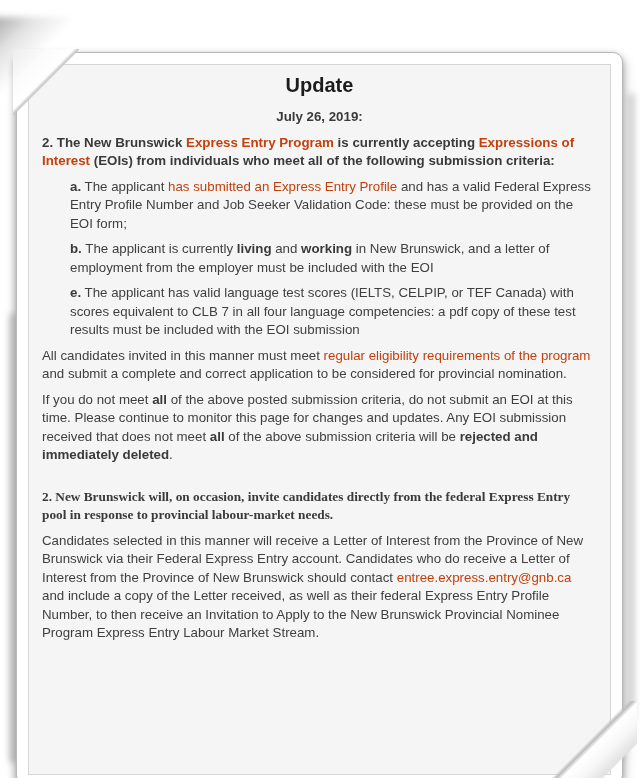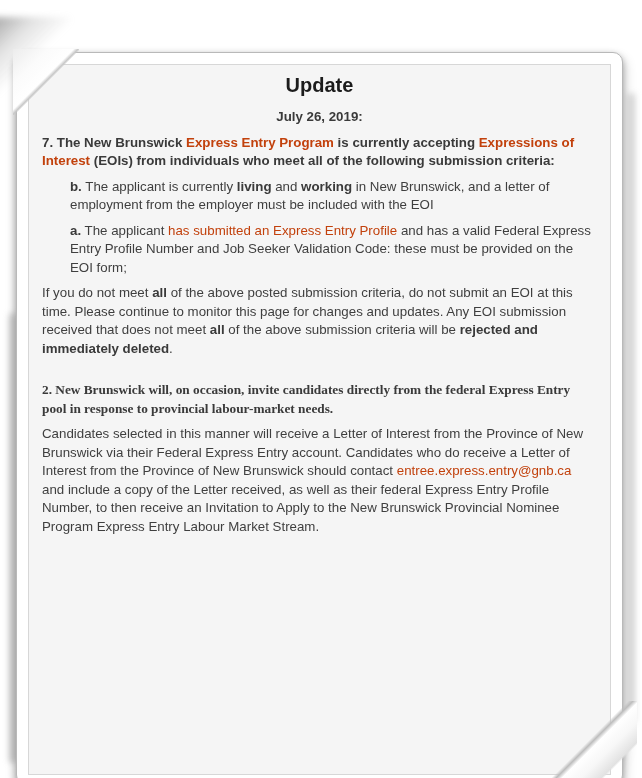--- a/index.html
+++ b/index.html
@@ -77,27 +77,29 @@
   <div class="shadow-left"></div>
   <div class="shadow-right"></div>
   <div class="shadow-bottom"></div>
   <div class="shadow-br"></div>
 
   <div class="page">
     <div class="content">
       <h1>Update</h1>
       <p class="date">July 26, 2019:</p>
 
-      <p class="b"><span>7. The New Brunswick </span><a href="#" class="lnk">Express Entry Program</a><span> is currently accepting </span><a href="#" class="lnk">Expressions of Interest</a><span> (EOIs) from individuals who meet all of the following submission criteria:</span></p>
+      <p class="b"><span>2. The New Brunswick </span><a href="#" class="lnk">Express Entry Program</a><span> is currently accepting </span><a href="#" class="lnk">Expressions of Interest</a><span> (EOIs) from individuals who meet all of the following submission criteria:</span></p>
 
       <div class="list">
+        <p><span class="b">a.</span><span> The applicant </span><a href="#" class="lnk">has submitted an Express Entry Profile</a><span> and has a valid Federal Express Entry Profile Number and Job Seeker Validation Code: these must be provided on the EOI form;</span></p>
         <p><span class="b">b.</span><span> The applicant is currently </span><span class="b">living</span><span> and </span><span class="b">working</span><span> in New Brunswick, and a letter of employment from the employer must be included with the EOI</span></p>
-        <p><span class="b">a.</span><span> The applicant </span><a href="#" class="lnk">has submitted an Express Entry Profile</a><span> and has a valid Federal Express Entry Profile Number and Job Seeker Validation Code: these must be provided on the EOI form;</span></p>
+        <p><span class="b">e.</span><span> The applicant has valid language test scores (IELTS, CELPIP, or TEF Canada) with scores equivalent to CLB 7 in all four language competencies: a pdf copy of these test results must be included with the EOI submission</span></p>
       </div>
 
+      <p><span>All candidates invited in this manner must meet </span><a href="#" class="lnk">regular eligibility requirements of the program</a><span> and submit a complete and correct application to be considered for provincial nomination.</span></p>
       <p><span>If you do not meet </span><span class="b">all</span><span> of the above posted submission criteria, do not submit an EOI at this time. Please continue to monitor this page for changes and updates. Any EOI submission received that does not meet </span><span class="b">all</span><span> of the above submission criteria will be </span><span class="b">rejected and immediately deleted</span><span>.</span></p>
 
       <p class="b gap"><span>2. New Brunswick will, on occasion, invite candidates directly from the federal Express Entry pool in response to provincial labour-market needs.</span></p>
       <p><span>Candidates selected in this manner will receive a Letter of Interest from the Province of New Brunswick via their Federal Express Entry account. Candidates who do receive a Letter of Interest from the Province of New Brunswick should contact </span><a href="#" class="lnk">entree.express.entry@gnb.ca</a><span> and include a copy of the Letter received, as well as their federal Express Entry Profile Number, to then receive an Invitation to Apply to the New Brunswick Provincial Nominee Program Express Entry Labour Market Stream.</span></p>
 
     </div>
 
     <div class="fold-tl"></div>
     <div class="fold-br"></div>
   </div>

